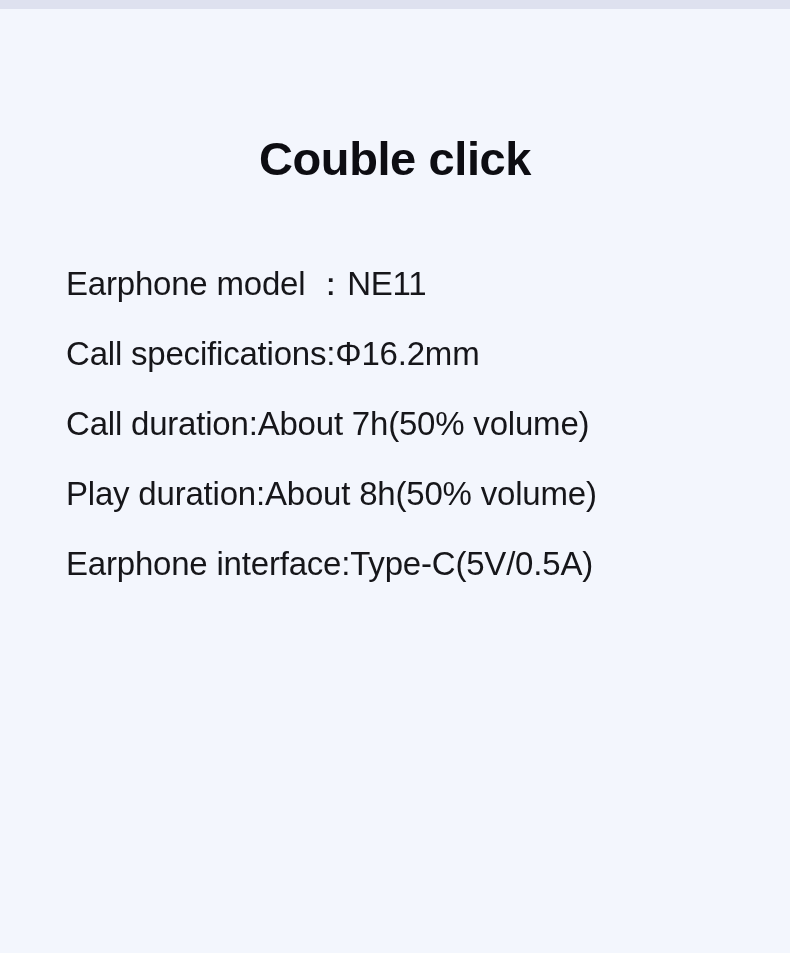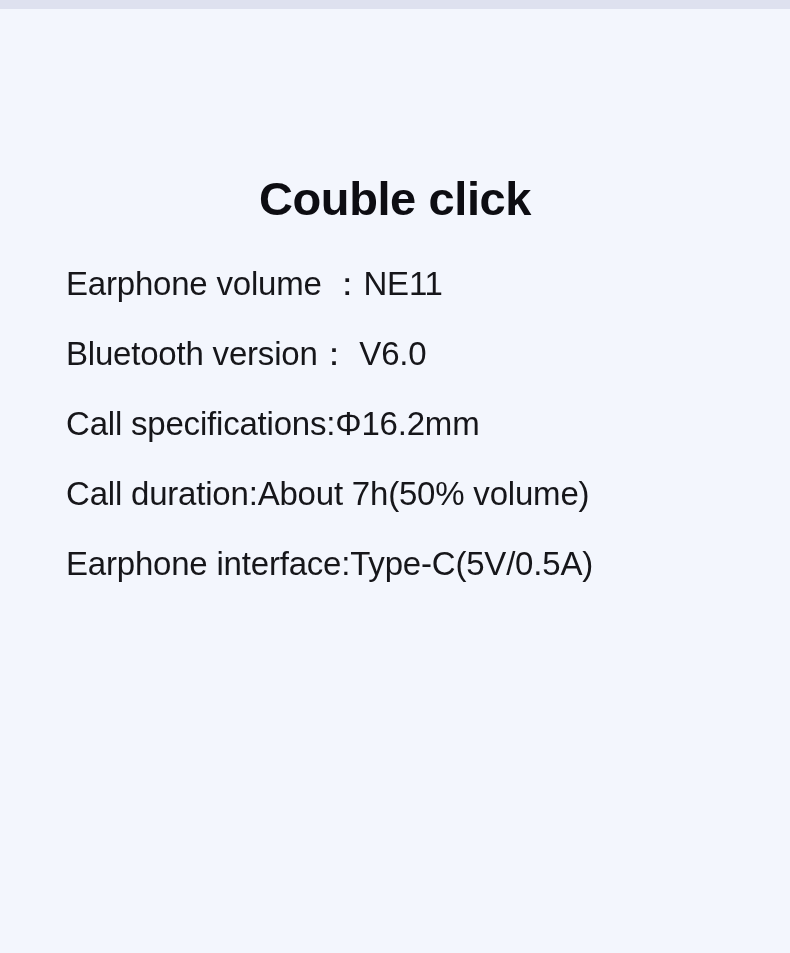--- a/index.html
+++ b/index.html
@@ -49,21 +49,20 @@
     left: 0;
     width: 790px;
     text-align: center;
     font-family: "Liberation Sans", sans-serif;
     font-size: 47px;
     font-weight: 700;
     letter-spacing: -0.4px;
     color: #0d0d12;
     line-height: 1.1;
     white-space: nowrap;
-    margin-top: 40px;
   }
 
   
   #spec-list {
     position: absolute;
     top: 240px;
     left: 66px;
     width: 700px;
     list-style: none;
     margin: 0;
@@ -91,30 +90,30 @@
 <div id="panel">
 
   <div id="top-strip"></div>
 
   <div id="content">
 
     <div id="title">Couble click</div>
 
     <ul id="spec-list">
       <li>
-        <span class="spec-text">Earphone volume ：NE11</span>
-      </li>
-      <li>
-        <span class="spec-text">Bluetooth version： V6.0</span>
+        <span class="spec-text">Earphone model ：NE11</span>
       </li>
       <li>
         <span class="spec-text">Call specifications:Φ16.2mm</span>
       </li>
       <li>
         <span class="spec-text">Call duration:About 7h(50% volume)</span>
+      </li>
+      <li>
+        <span class="spec-text">Play duration:About 8h(50% volume)</span>
       </li>
       <li>
         <span class="spec-text">Earphone interface:Type-C(5V/0.5A)</span>
       </li>
     </ul>
 
   </div>
 </div>
 
 </body></html>

